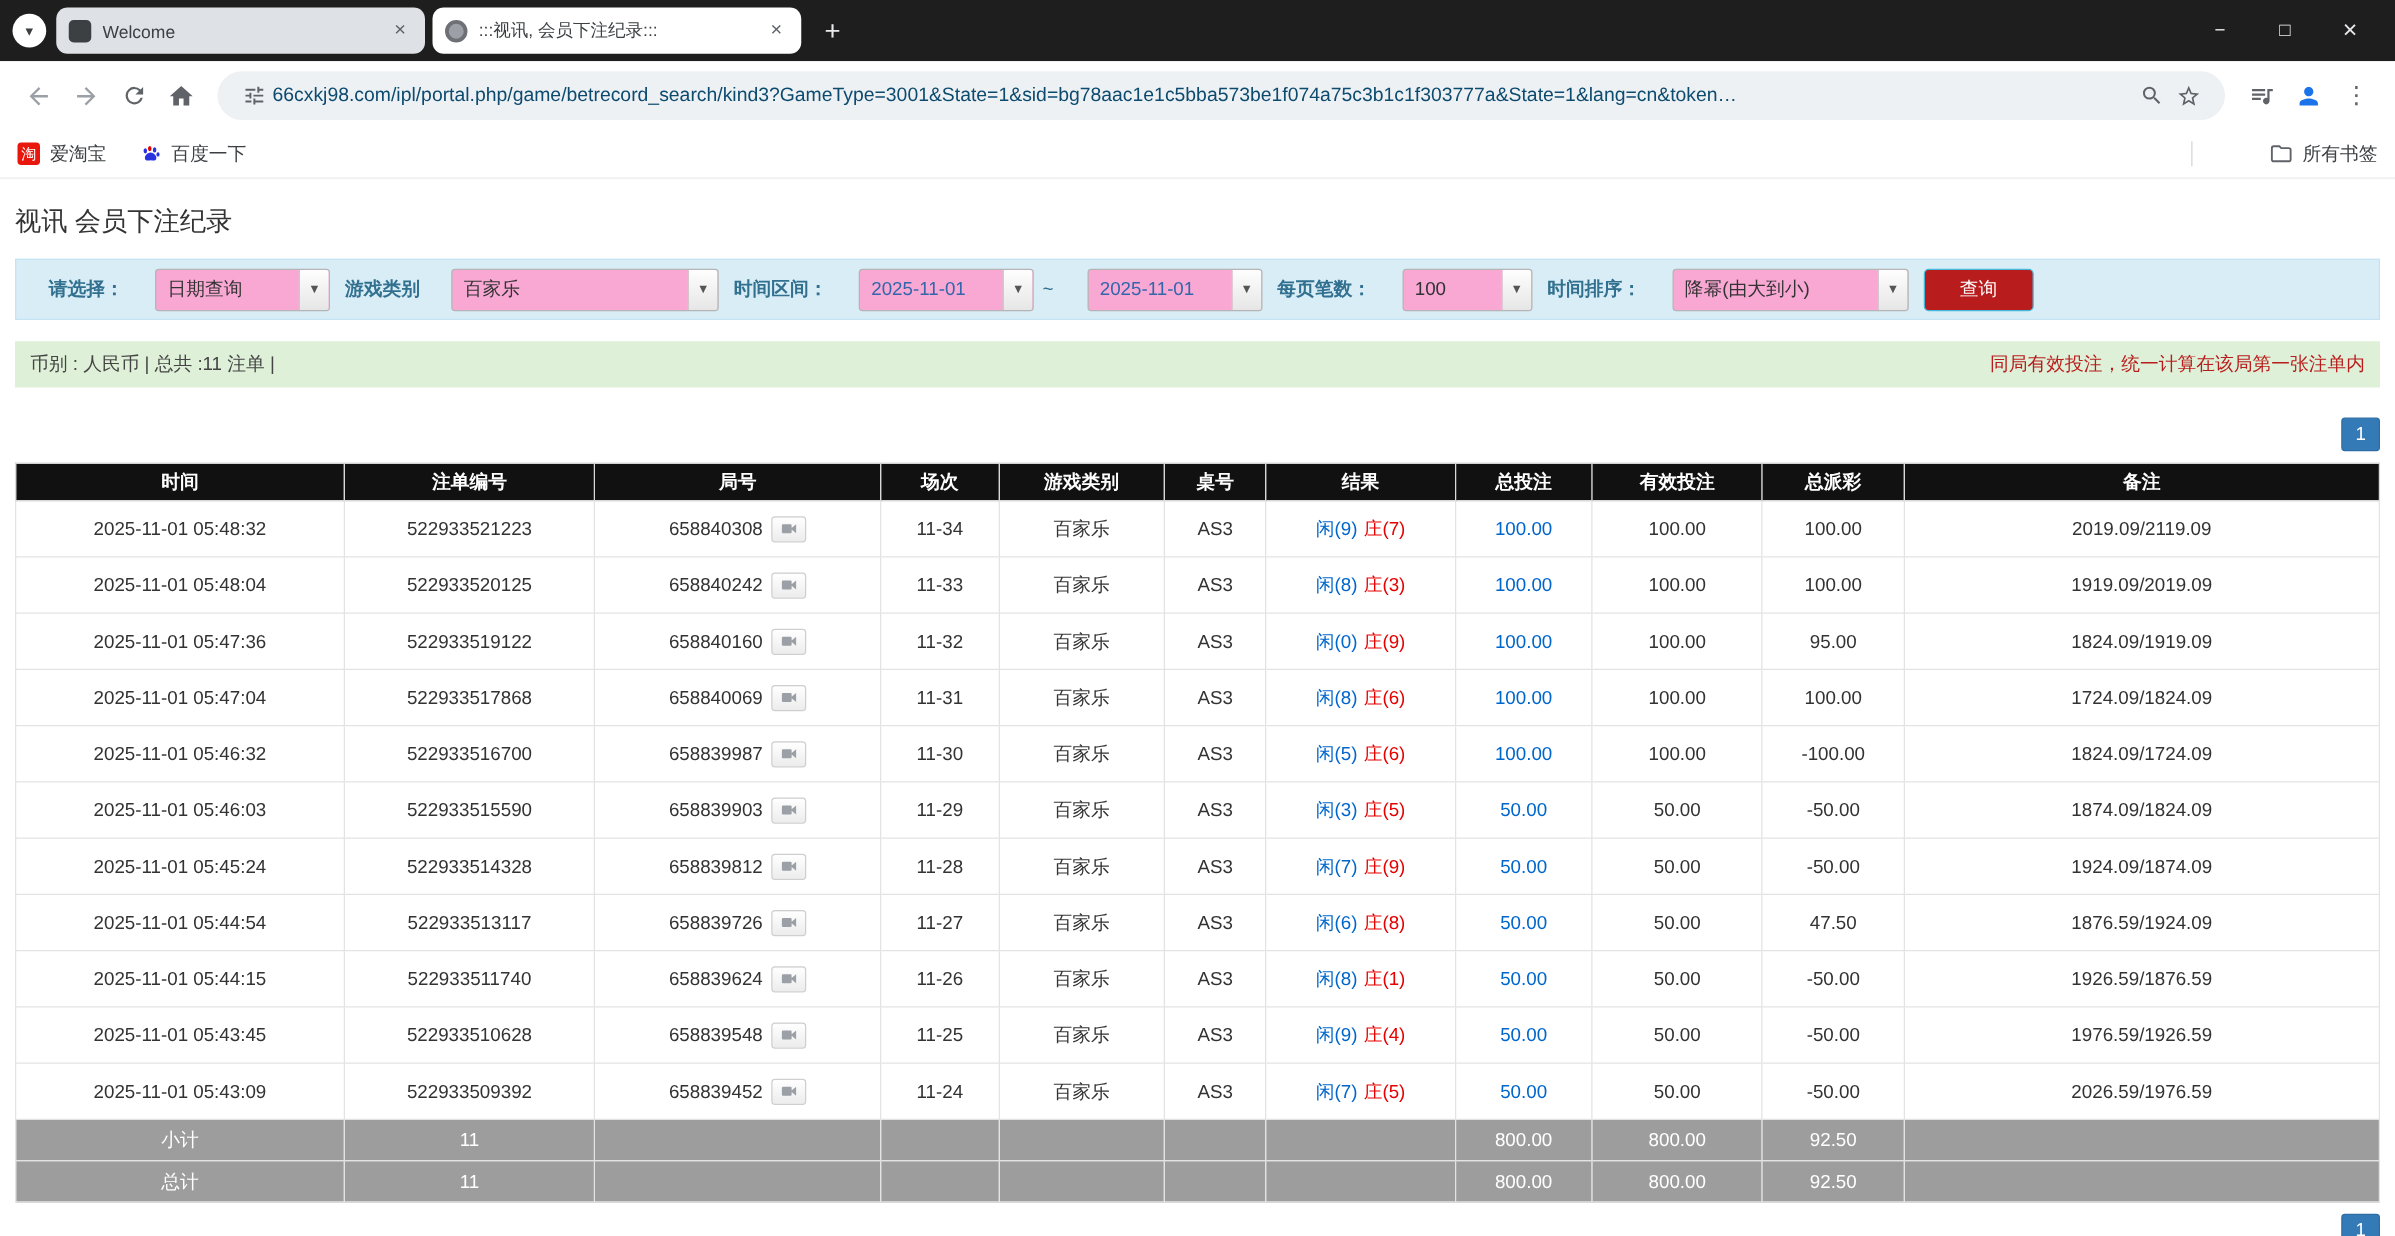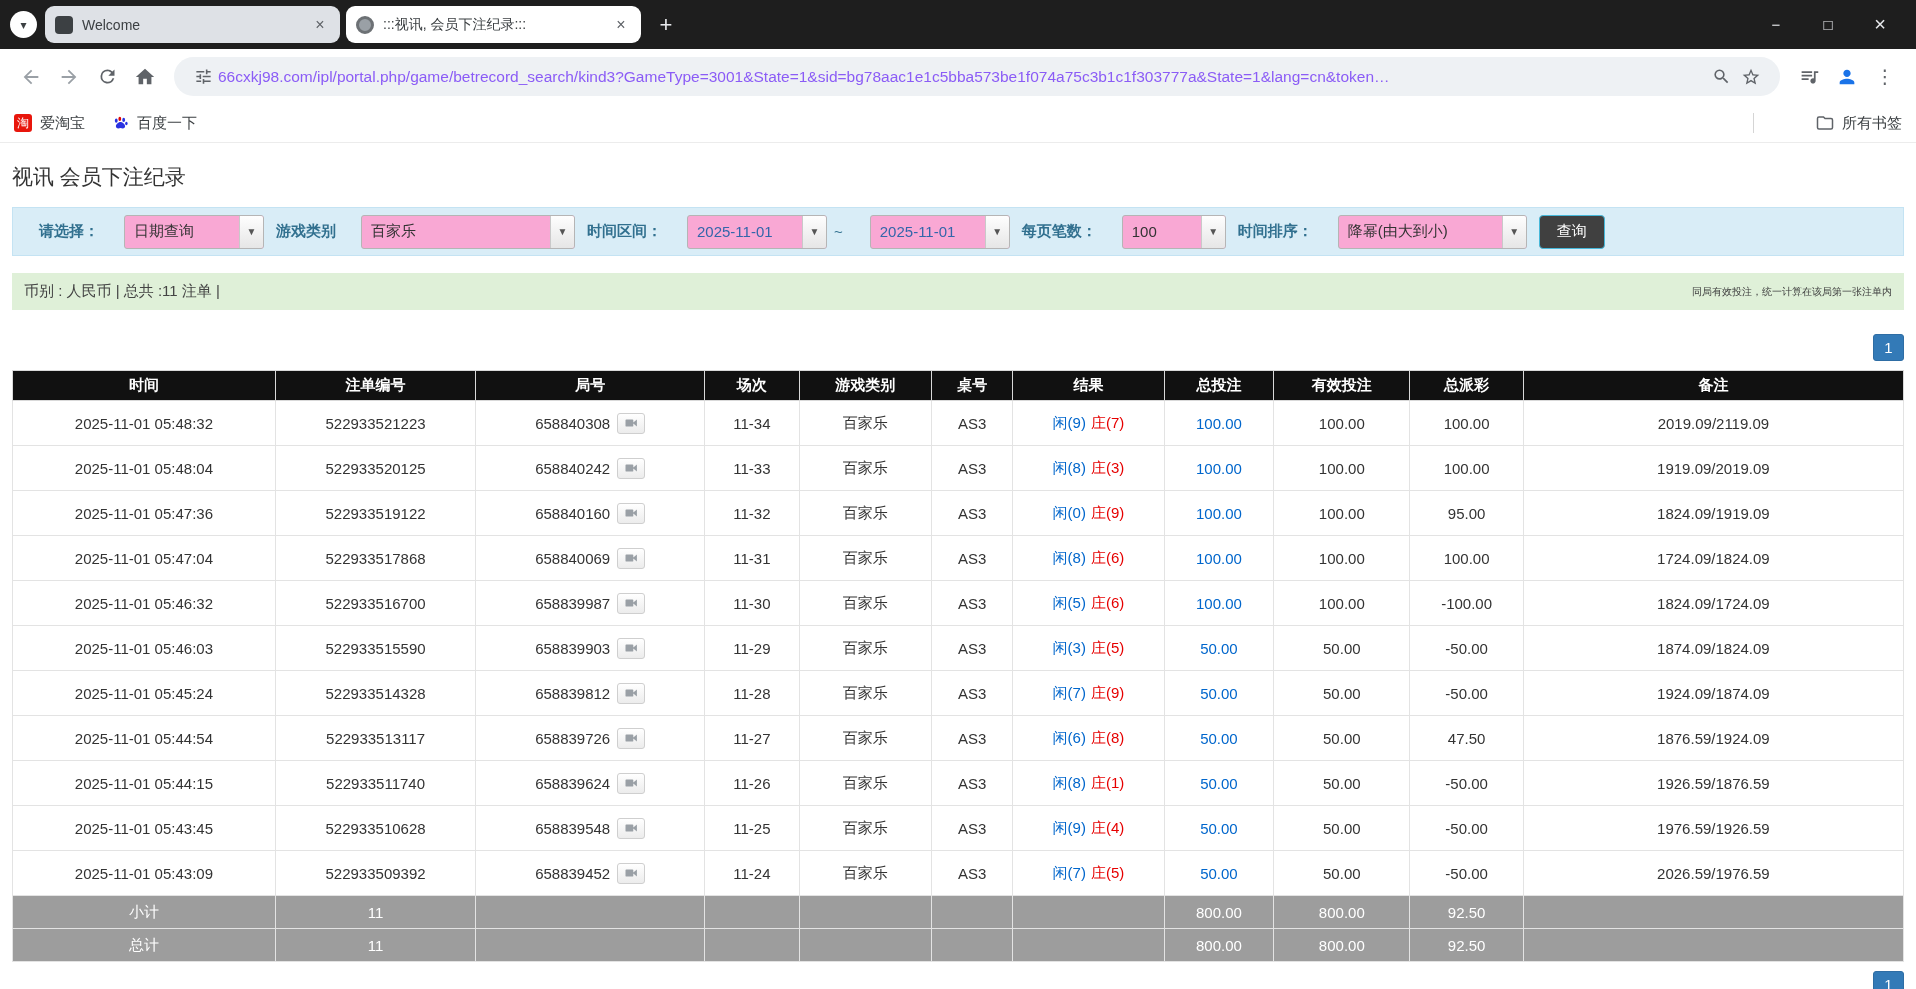--- a/index.html
+++ b/index.html
@@ -25,21 +25,21 @@
   .win-controls { margin-left:auto; display:flex; }
   .win-btn { width:52px; height:36px; display:flex; align-items:center; justify-content:center;
     color:#e8eaed; font-size:15px; }
   .win-btn.close { font-size:20px; }
 
   .navbar { height:55px; background:#ffffff; display:flex; align-items:center; padding:0 12px; }
   .nav-icon { width:38px; height:38px; display:flex; align-items:center; justify-content:center;
     border-radius:50%; flex:none; }
   .addressbar { flex:1; height:39px; background:#eef1f4; border-radius:20px; display:flex;
     align-items:center; padding:0 14px; margin:0 10px; min-width:0; }
-  .addressbar .url { flex:1; font-size:15.5px; color:#8b5cf6; white-space:nowrap; overflow:hidden; }
+  .addressbar .url { flex:1; font-size:15.5px; color:#0c4a6e; white-space:nowrap; overflow:hidden; }
   .addr-icon { width:30px; height:30px; display:flex; align-items:center; justify-content:center; flex:none; }
 
   .bookmarksbar { height:39px; background:#fff; display:flex; align-items:center; padding:0 14px;
     border-bottom:1px solid #ececec; }
   .bookmark { display:flex; align-items:center; margin-right:26px; font-size:15px; color:#3c4043; }
   .bm-icon { width:18px; height:18px; margin-right:8px; flex:none; display:flex; align-items:center; justify-content:center; }
   .taobao-badge { width:18px; height:18px; background:#e8160c; color:#fff; border-radius:3px;
     font-size:12px; display:flex; align-items:center; justify-content:center; }
   .bm-right { margin-left:auto; display:flex; align-items:center;gap:48px; }
   .bm-divider { width:1px; height:20px; background:#d5d5d5; margin-right:14px; }
@@ -53,27 +53,27 @@
     display:flex; align-items:center; padding:0 10px; }
   .f-label { font-size:15px; color:#31708f; font-weight:bold; margin:0 5px 0 12px; white-space:nowrap; }
   .f-label.first { margin-left:16px; }
   .combo { display:flex; background:#f9a8d4; border:1px solid #b5b5b5; border-radius:3px; height:34px; overflow:hidden;margin-left:20px; }
   .combo-text { flex:1; display:flex; align-items:center; padding:0 9px; font-size:15px; color:#333; white-space:nowrap; overflow:hidden; }
   .combo-text.date { color:#3366aa; }
   .combo-arrow { width:24px; border-left:1px solid #c9c9c9; background:linear-gradient(#fefefe,#e6e6e6);
     display:flex; align-items:center; justify-content:center; color:#555; font-size:10px; flex:none; }
   .w140 { width:140px; } .w214 { width:214px; } .w104 { width:104px; } .w195 { width:189px; }
   .tilde { font-size:15px; color:#31708f; margin:0 7px; }
-  .search-btn { height:34px; margin-left:12px; padding:0 17px; background:#404040; border:1px solid #46b8da;
+  .search-btn { height:34px; margin-left:12px; padding:0 28px; background:#b91c1c; border:1px solid #46b8da;
     border-radius:4px; color:#fff; font-size:15px; display:flex; align-items:center; }
 
   .summary-bar { margin:17px 12px 0; height:37px; background:#dff0d8; display:flex; align-items:center;
     justify-content:space-between; padding:0 12px; }
   .summary-left { font-size:15px; color:#444; }
-  .summary-right { font-size:10px; color:#404040; }
+  .summary-right { font-size:15px; color:#b91c1c; }
 
   .pagination-row { margin:24px 12px 9px; display:flex; justify-content:flex-end; }
   .page-btn { min-width:31px; height:27px; background:#337ab7; border:1px solid #2e6da4; border-radius:3px;
     color:#fff; font-size:15px; display:flex; align-items:center; justify-content:center; }
 
   table.records { width:1892px; margin:0 12px; border-collapse:collapse; table-layout:fixed; }
   .records th { background:#111; color:#fff; font-size:15px; font-weight:bold; height:30px;
     border:1px solid #d9d9d9; text-align:center;margin-left:44px; }
   .records td { background:#fff; color:#333; font-size:15px; height:45px; border:1px solid #e3e3e3;
     text-align:center; vertical-align:middle; white-space:nowrap; }

